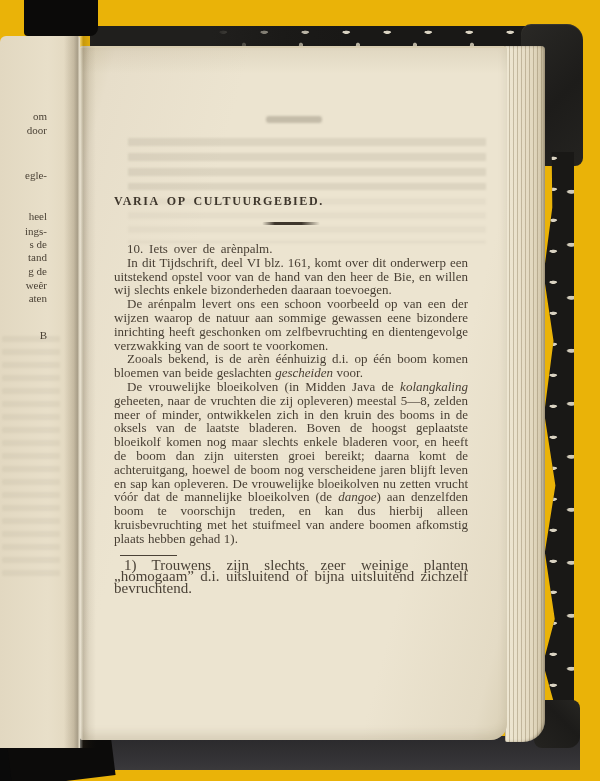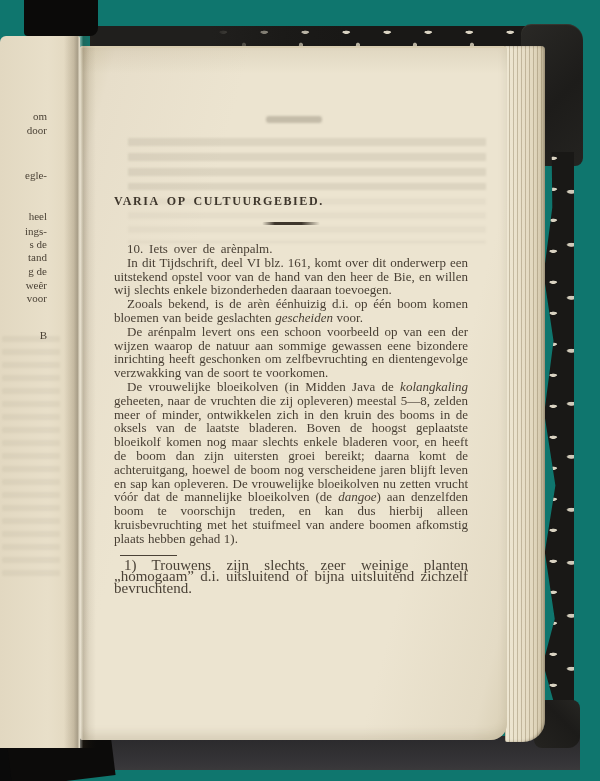--- a/index.html
+++ b/index.html
@@ -1,18 +1,18 @@
 <!DOCTYPE html>
 <html><head>
 <meta charset="utf-8">
 <style>
   html,body{margin:0;padding:0;background:#2c2c2e;}
   .scene{
     position:relative; width:600px; height:781px; overflow:hidden;
-    background:#0f766e;
+    background:#eab308;
     font-family:"Liberation Serif","DejaVu Serif",serif;
   }
   
   .marble{
     background-color:#191816;
     background-image:
       radial-gradient(ellipse 7px 3px at 25% 20%, rgba(228,221,203,.95) 0 45%, transparent 62%),
       radial-gradient(ellipse 4px 5px at 70% 45%, rgba(212,204,184,.85) 0 45%, transparent 62%),
       radial-gradient(ellipse 9px 4px at 40% 75%, rgba(228,221,203,.9) 0 40%, transparent 58%),
       radial-gradient(ellipse 5px 3px at 85% 85%, rgba(206,198,177,.8) 0 45%, transparent 60%);
@@ -175,39 +175,39 @@
     <div>
         <span class="frag">om</span>
         <span class="frag">door</span>
         <span class="frag">egle-</span>
         <span class="frag">heel</span>
         <span class="frag">ings-</span>
         <span class="frag">s de</span>
         <span class="frag">tand</span>
         <span class="frag">g de</span>
         <span class="frag">weêr</span>
-        <span class="frag">voor</span>
+        <span class="frag">aten</span>
         <span class="frag">B</span>
       </div>
   </div>
 
   <div class="main-page">
     <div class="ghost-pagenum"></div>
     <div class="ghost-block-a"></div>
     <div class="ghost-block-b"></div>
 
     <div class="text-col">
       <h1 class="page-heading">VARIA OP CULTUURGEBIED.</h1>
       <div class="head-rule"></div>
 
       <div class="body-text">
         <p class="item-head">10.  Iets over de arènpalm.</p>
         <p>In dit Tijdschrift, deel VI blz. 161, komt over dit onderwerp een uitstekend opstel voor van de hand van den heer de Bie, en willen wij slechts enkele bizonderheden daaraan toevoegen.</p>
+        <p>De arénpalm levert ons een schoon voorbeeld op van een der wijzen waarop de natuur aan sommige gewassen eene bizondere inrichting heeft geschonken om zelfbevruchting en dientengevolge verzwakking van de soort te voorkomen.</p>
         <p>Zooals bekend, is de arèn éénhuizig d.i. op één boom komen bloemen van beide geslachten <i>gescheiden</i> voor.</p>
-        <p>De arénpalm levert ons een schoon voorbeeld op van een der wijzen waarop de natuur aan sommige gewassen eene bizondere inrichting heeft geschonken om zelfbevruchting en dientengevolge verzwakking van de soort te voorkomen.</p>
         <p>De vrouwelijke bloeikolven (in Midden Java de <i>kolangkaling</i> geheeten, naar de vruchten die zij opleveren) meestal 5—8, zelden meer of minder, ontwikkelen zich in den kruin des booms in de oksels van de laatste bladeren. Boven de hoogst geplaatste bloeikolf komen nog maar slechts enkele bladeren voor, en heeft de boom dan zijn uitersten groei bereikt; daarna komt de achteruitgang, hoewel de boom nog verscheidene jaren blijft leven en sap kan opleveren. De vrouwelijke bloeikolven nu zetten vrucht vóór dat de mannelijke bloeikolven (de <i>dangoe</i>) aan denzelfden boom te voorschijn treden, en kan dus hierbij alleen kruisbevruchting met het stuifmeel van andere boomen afkomstig plaats hebben gehad 1).</p>
       </div>
 
       <div class="footnote-rule"></div>
       <p class="footnote">1) Trouwens zijn slechts zeer weinige planten „homogaam” d.i. uitsluitend of bijna uitsluitend zichzelf bevruchtend.</p>
     </div>
   </div>
 
   <div class="gutter"></div>
 </div>

